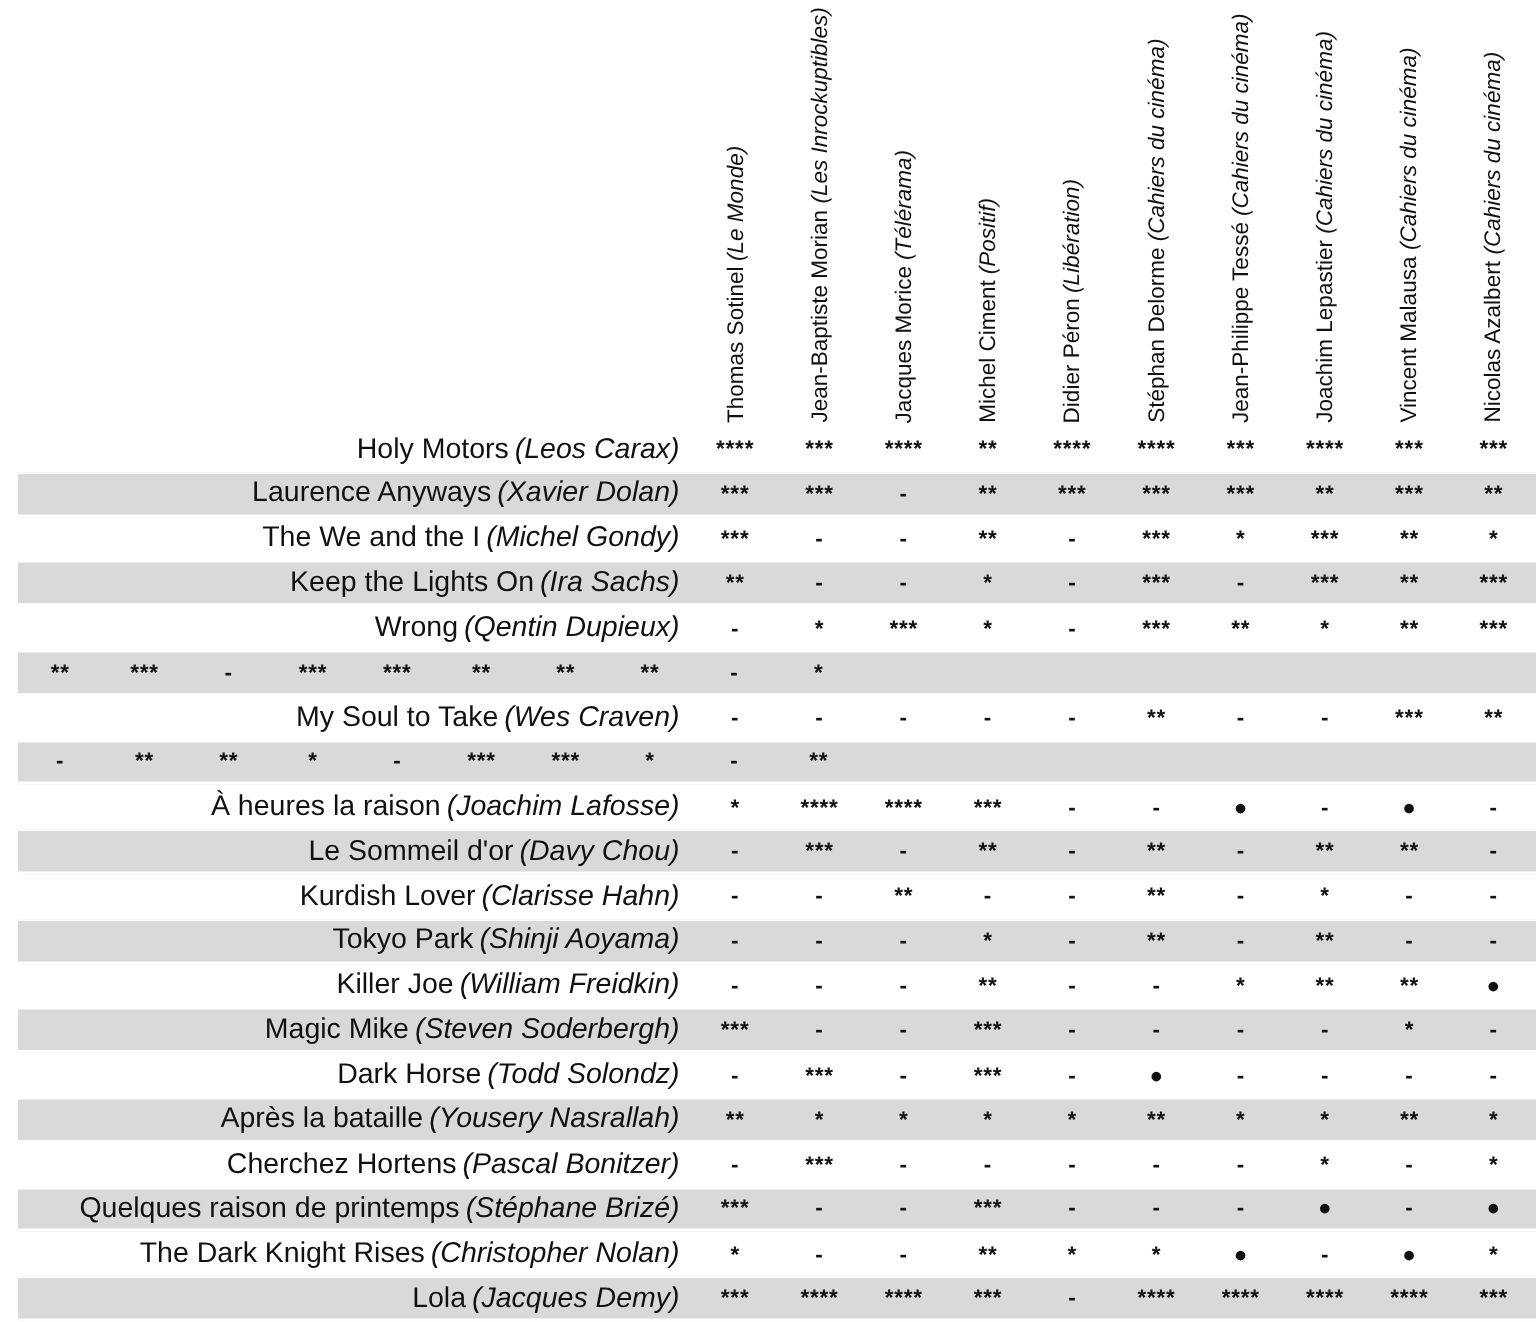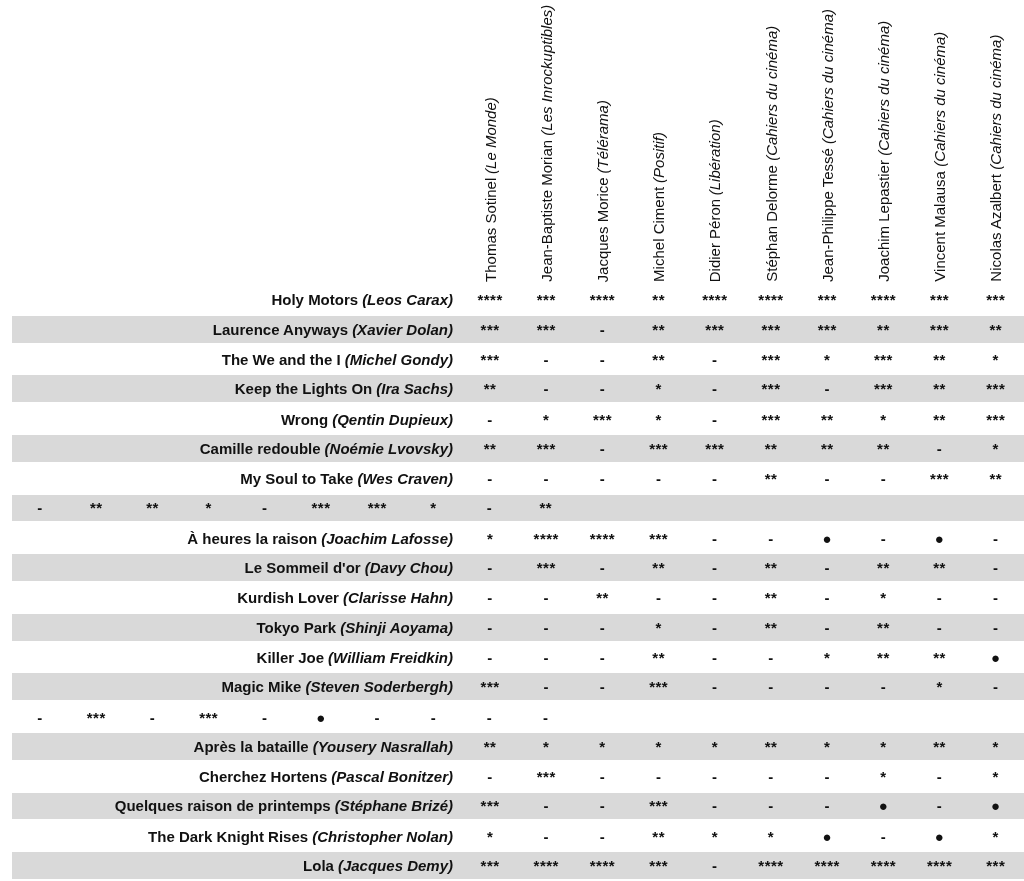--- a/index.html
+++ b/index.html
@@ -53,23 +53,22 @@
   .row.alt {
     background: var(--stripe, #d9d9d9);
     border-top: 1px solid #ffffff;
     border-bottom: 2px solid #ffffff;
   }
   .label {
     width: 450px; flex: 0 0 auto;
     box-sizing: border-box;
     text-align: right;
     padding-right: 9px;
-    font-size: 15px;
+    font-size: 19px;
     white-space: nowrap;
-    font-weight: bold;
   }
   .byline { font-style: italic; margin-left: 4px; }
   .cell {
     width: 56.2px; flex: 0 0 auto;
     text-align: center;
     font-weight: bold;
     font-size: 15px;
     letter-spacing: 0.5px;
   }
 </style>
@@ -172,21 +171,20 @@
         <div class="cell"><span>***</span></div>
         <div class="cell"><span>*</span></div>
         <div class="cell"><span>-</span></div>
         <div class="cell"><span>***</span></div>
         <div class="cell"><span>**</span></div>
         <div class="cell"><span>*</span></div>
         <div class="cell"><span>**</span></div>
         <div class="cell"><span>***</span></div>
       </div>
       <div class="row alt">
-        <div class="label"><span>Camille redouble</span><span class="byline">(Noémie Lvovsky)</span></div>
         <div class="cell"><span>**</span></div>
         <div class="cell"><span>***</span></div>
         <div class="cell"><span>-</span></div>
         <div class="cell"><span>***</span></div>
         <div class="cell"><span>***</span></div>
         <div class="cell"><span>**</span></div>
         <div class="cell"><span>**</span></div>
         <div class="cell"><span>**</span></div>
         <div class="cell"><span>-</span></div>
         <div class="cell"><span>*</span></div>
@@ -288,20 +286,21 @@
         <div class="cell"><span>-</span></div>
         <div class="cell"><span>***</span></div>
         <div class="cell"><span>-</span></div>
         <div class="cell"><span>-</span></div>
         <div class="cell"><span>-</span></div>
         <div class="cell"><span>-</span></div>
         <div class="cell"><span>*</span></div>
         <div class="cell"><span>-</span></div>
       </div>
       <div class="row">
+        <div class="label"><span>Dark Horse</span><span class="byline">(Todd Solondz)</span></div>
         <div class="cell"><span>-</span></div>
         <div class="cell"><span>***</span></div>
         <div class="cell"><span>-</span></div>
         <div class="cell"><span>***</span></div>
         <div class="cell"><span>-</span></div>
         <div class="cell"><span>●</span></div>
         <div class="cell"><span>-</span></div>
         <div class="cell"><span>-</span></div>
         <div class="cell"><span>-</span></div>
         <div class="cell"><span>-</span></div>

